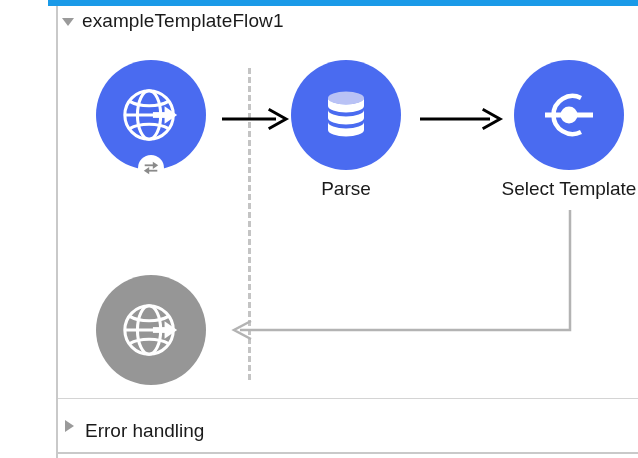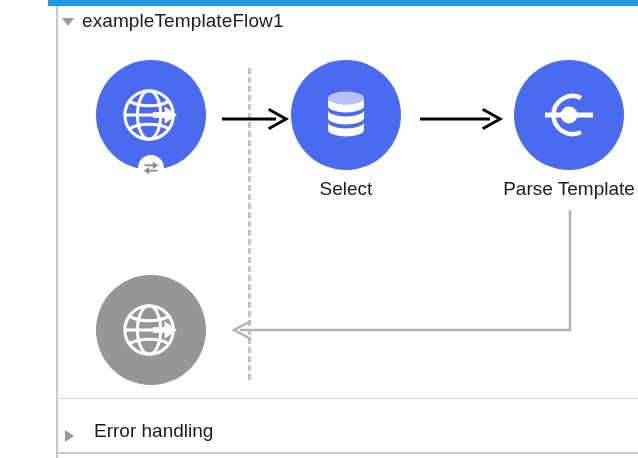--- a/index.html
+++ b/index.html
@@ -93,22 +93,22 @@
     letter-spacing: 0.1px;
     white-space: nowrap;
   }
 
   
   .error-footer {
     position: absolute;
     left: 17px;
     top: 420px;
     display: flex;
-    align-items: flex-end;
-    gap: 20px;
+    align-items: flex-start;
+    gap: 11px;
   }
   .error-label {
     font-size: 19px;
     color: #1a1a1a;
     white-space: nowrap;
   }
 
   
   .node {
     position: absolute;
@@ -223,32 +223,32 @@
 
   <div class="node" style="left:243px; top:60px;">
     <div class="node-circle blue">
       <svg width="56" height="56" viewBox="0 0 56 56">
         <ellipse cx="28" cy="11" rx="18" ry="6.5" fill="#b9c2f5"></ellipse>
         <path d="M 10 11 L 10 19 A 18 6.5 0 0 0 46 19 L 46 11 A 18 6.5 0 0 1 10 11 Z" fill="#ffffff"></path>
         <path d="M 10 23 L 10 31 A 18 6.5 0 0 0 46 31 L 46 23 A 18 6.5 0 0 1 10 23 Z" fill="#ffffff"></path>
         <path d="M 10 35 L 10 43 A 18 6.5 0 0 0 46 43 L 46 35 A 18 6.5 0 0 1 10 35 Z" fill="#ffffff"></path>
       </svg>
     </div>
-    <div class="node-label">Select</div>
+    <div class="node-label">Parse</div>
   </div>
 
   <div class="node" style="left:466px; top:60px;">
     <div class="node-circle blue">
       <svg width="60" height="60" viewBox="0 0 60 60">
         <path d="M 42 13 A 19 19 0 1 0 42 47" fill="none" stroke="#ffffff" stroke-width="4.5" stroke-linecap="butt"></path>
         <line x1="6" y1="30" x2="54" y2="30" stroke="#ffffff" stroke-width="5"></line>
         <circle cx="30" cy="30" r="8.5" fill="#ffffff"></circle>
       </svg>
     </div>
-    <div class="node-label">Parse Template</div>
+    <div class="node-label">Select Template</div>
   </div>
 
   <div class="node" style="left:48px; top:275px;">
     <div class="node-circle gray">
       <svg width="62" height="62" viewBox="0 0 64 64">
         <g fill="none" stroke="#ffffff" stroke-width="3.2">
           <path d="M 30 7 A 25 25 0 1 1 30 57 A 25 25 0 1 1 30 7 Z"></path>
           <ellipse cx="30" cy="32" rx="12" ry="25"></ellipse>
           <line x1="5" y1="32" x2="55" y2="32"></line>
           <path d="M 10 18 C 20 24, 40 24, 50 18"></path>

